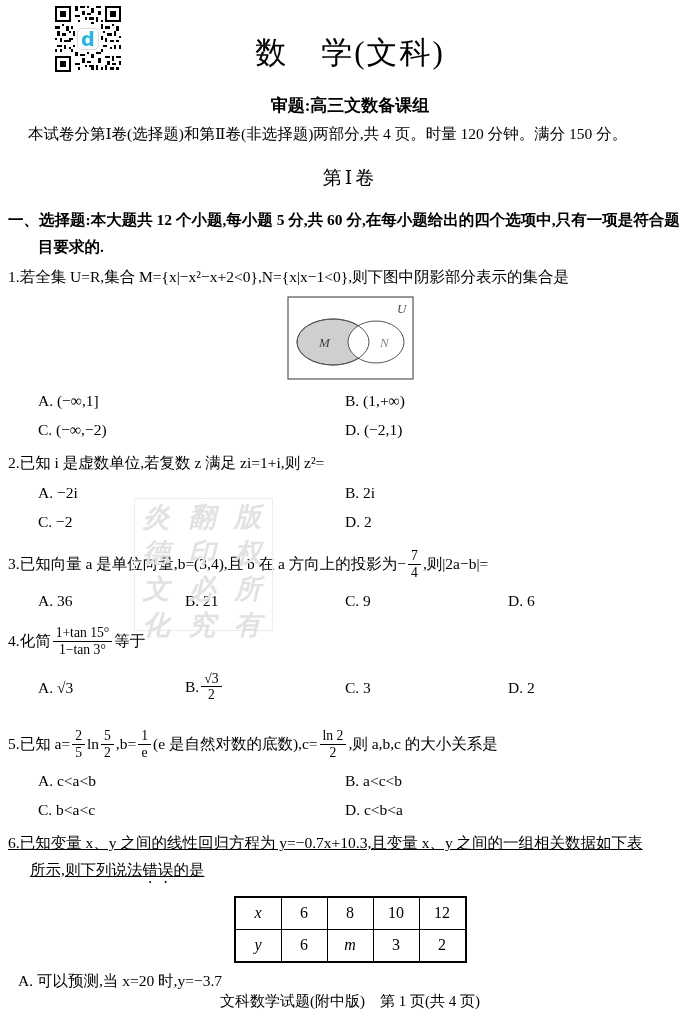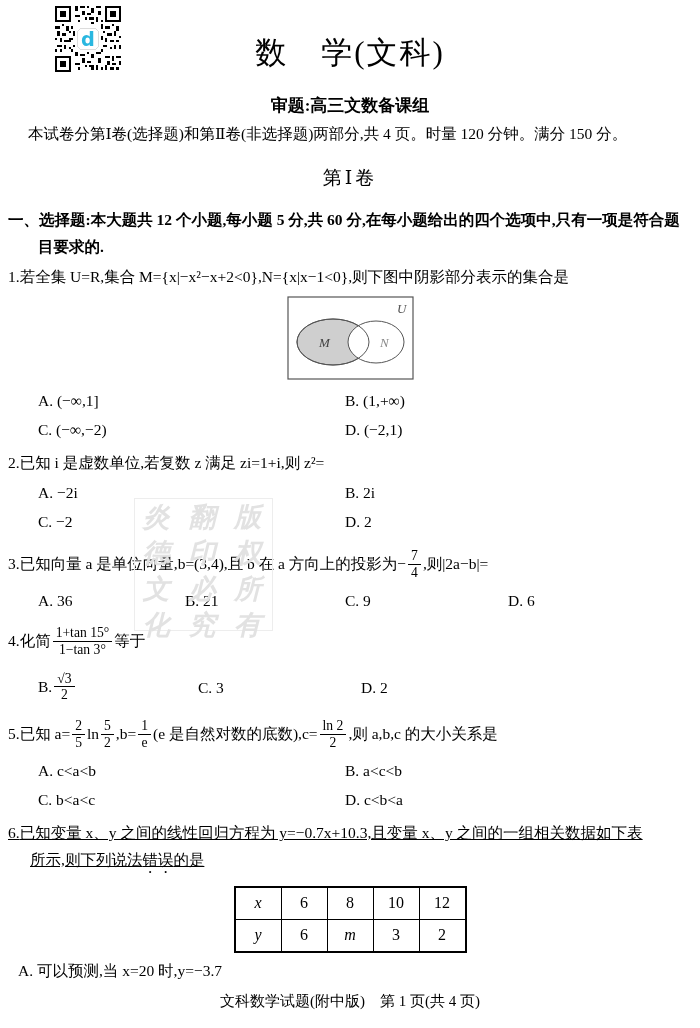--- a/index.html
+++ b/index.html
@@ -121,29 +121,30 @@
     <span class="o">D. 6</span>
   </div>
 
   <div class="question qf" style="margin-top:8px;">
     <span>4.</span><span>化简</span><span class="frac">
         <span class="fn">1+tan 15°</span>
         <span class="fd">1−tan 3°</span>
       </span><span>等于</span>
   </div>
   <div class="opts" style="margin-top:10px;">
+    <span class="o c1">A. √3</span>
     <span class="o c2"><span>B.</span><span class="frac">
           <span class="fn">√3</span>
           <span class="fd">2</span>
         </span></span>
     <span class="o c3">C. 3</span>
     <span class="o">D. 2</span>
   </div>
 
-  <div class="question qf" style="margin-top:10px;">
+  <div class="question qf" style="margin-top:20px;">
     <span>5.</span><span>已知 a=</span><span class="frac">
         <span class="fn">2</span>
         <span class="fd">5</span>
       </span><span>ln</span><span class="frac">
         <span class="fn">5</span>
         <span class="fd">2</span>
       </span><span>,b=</span><span class="frac">
         <span class="fn">1</span>
         <span class="fd">e</span>
       </span><span>(e 是自然对数的底数),c=</span><span class="frac">

